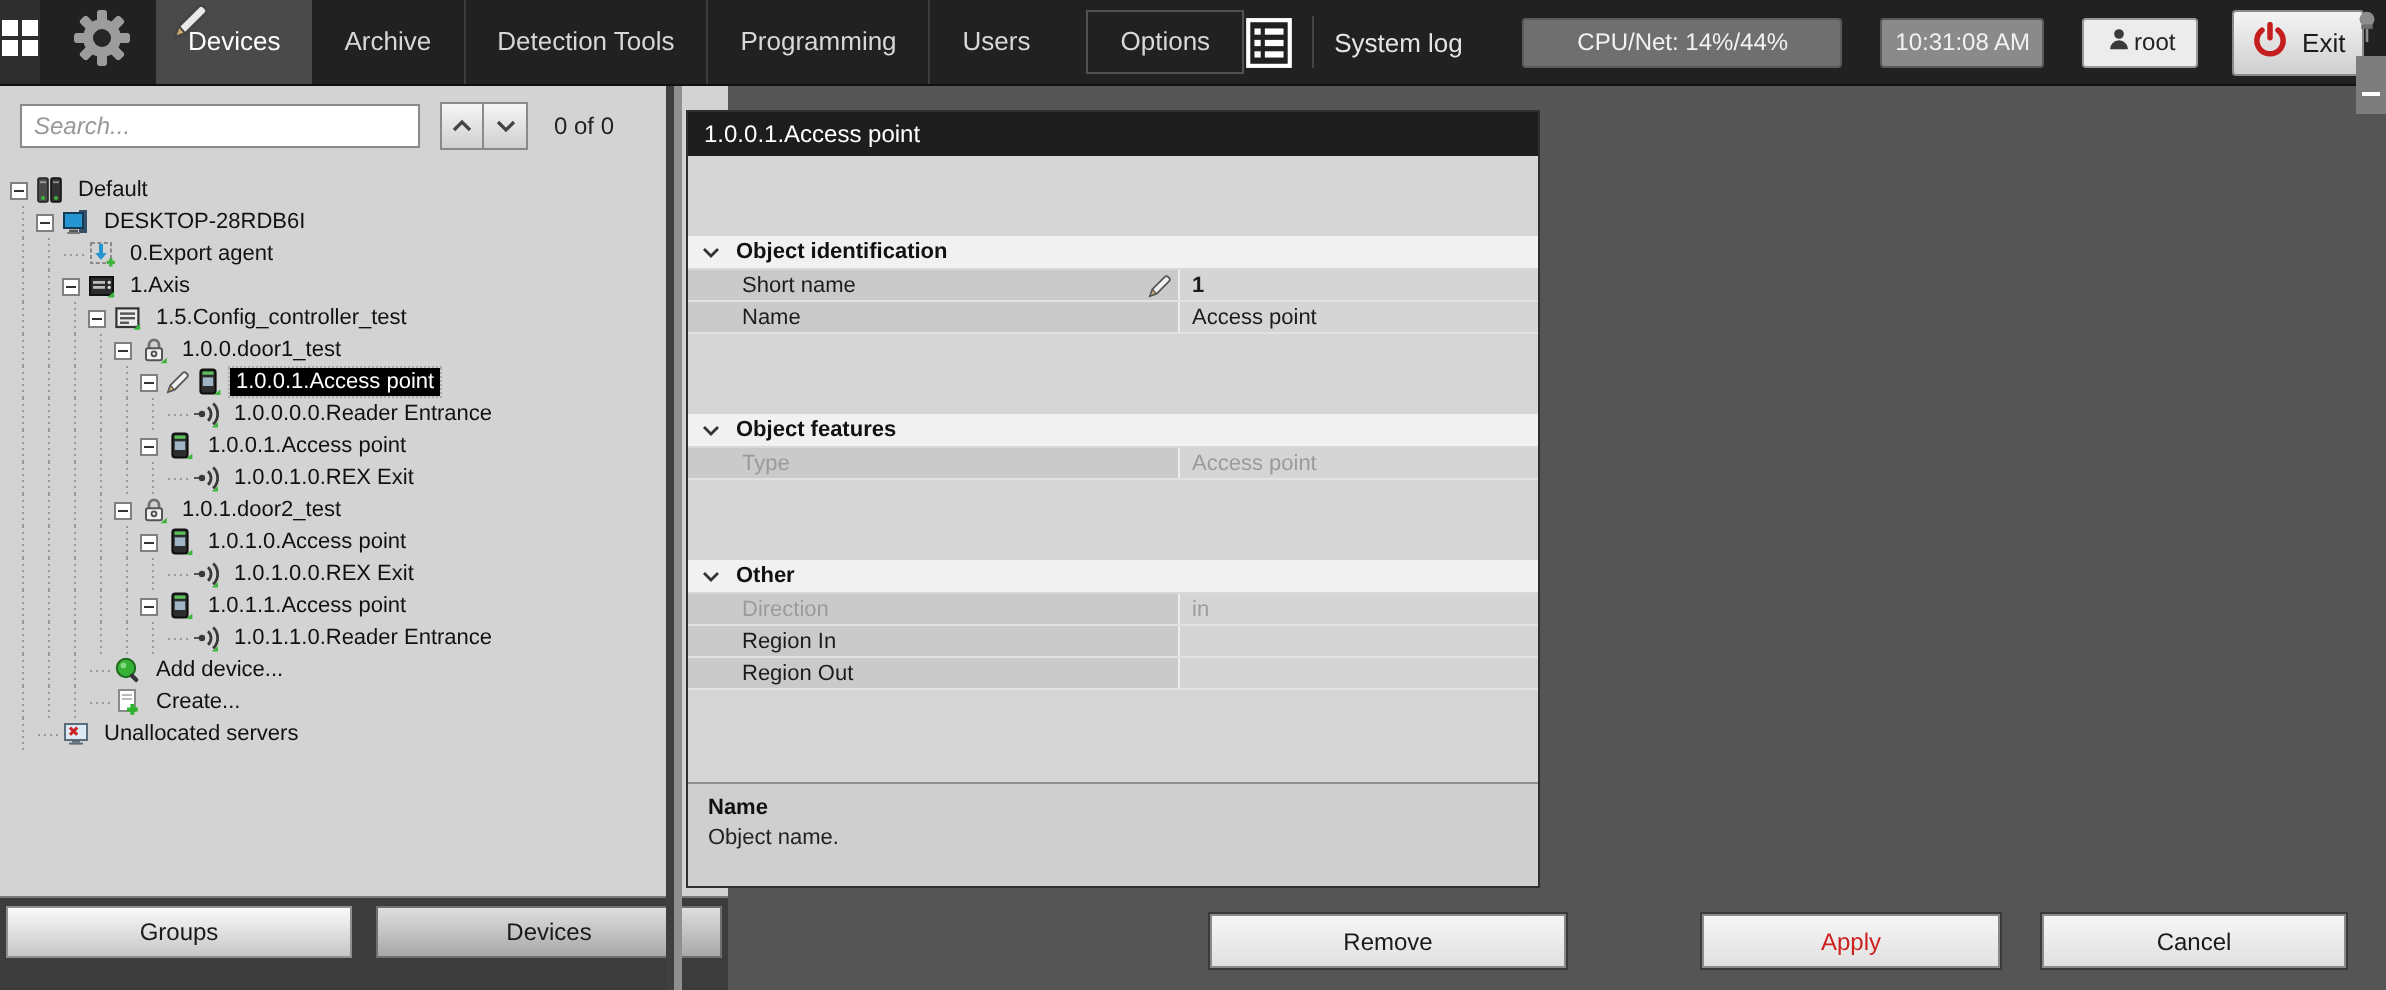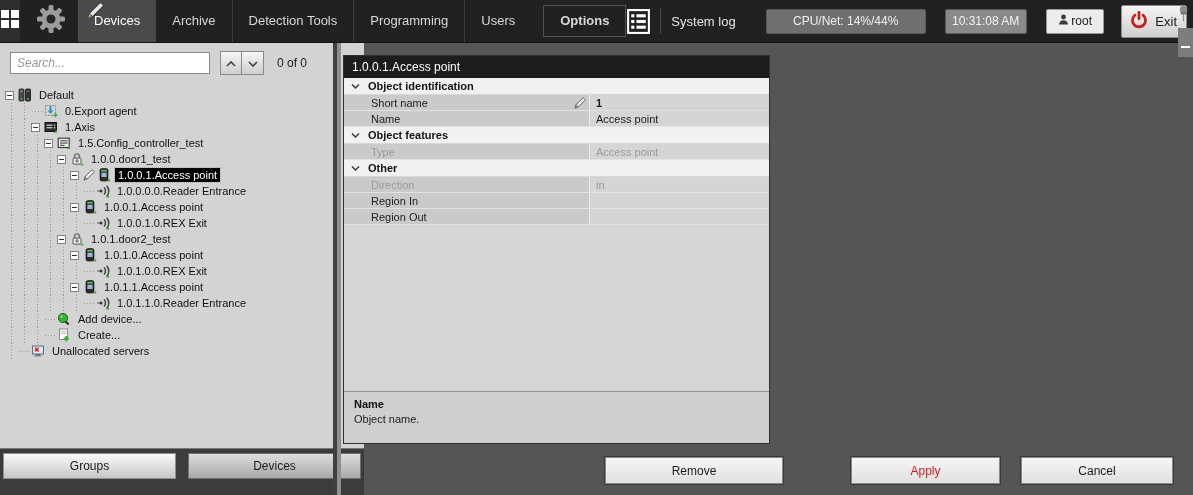--- a/index.html
+++ b/index.html
@@ -10,21 +10,21 @@
   .topbar { position:absolute; left:0; top:0; width:1193px; height:43px; background:#212121;
             display:flex; align-items:stretch; border-bottom:1px solid #101010; }
   .apps-btn { width:40px; height:42px; background:#2e2e2e; display:flex; align-items:center; justify-content:center; cursor:pointer; }
   .gear-wrap { display:flex; align-items:center; margin:0 10px 0 14px; }
   .topbar-pencil { position:absolute; left:86px; top:1px; z-index:5; }
   .tabs { display:flex; align-items:stretch; }
   .tab { padding:0 16px; line-height:42px; color:#d8d8d8; font-size:13px; white-space:nowrap; cursor:pointer; }
   .tab + .tab { border-left:1px solid #3c3c3c; }
   .tab.active { background:#4a4a4a; color:#ffffff; border-left:none; }
   .tab.active + .tab { border-left:none; }
-  .tab:last-child { border:1px solid #525252; margin:5px 0 5px 12px; line-height:30px; align-self:center; height:32px;font-weight:bold; }
+  .tab:last-child { border:1px solid #525252; margin:5px 0 5px 12px; line-height:30px; align-self:center; height:32px; }
   .topbar-right { margin-left:auto; display:flex; align-items:center; padding-right:38px; }
   .syslog-icon { margin-right:9px; display:flex; align-items:center; }
   .vsep { width:1px; height:26px; background:#454545; margin-right:10px; }
   .syslog-label { color:#e4e4e4; font-size:13px; margin-right:30px; white-space:nowrap; }
   .bar-btn { border:1px solid #5a5a5a; border-radius:2px; color:#f2f2f2; font-size:12px;
              display:flex; align-items:center; justify-content:center; cursor:pointer; white-space:nowrap; }
   .cpu-btn  { background:#6f6f6f; width:160px; height:25px; margin-right:19px; }
   .time-btn { background:#8a8a8a; width:82px; height:25px; margin-right:19px; }
   .root-btn { background:#ececec; color:#222; width:58px; height:25px; margin-right:17px; gap:1px; border-color:#9a9a9a; }
   .exit-btn { background:linear-gradient(#f4f4f4,#cfcfcf); color:#1a1a1a; width:66px; height:33px; gap:7px; border-color:#8a8a8a; font-size:13px; }
@@ -63,21 +63,21 @@
   .btab { flex:1; height:26px; background:linear-gradient(#fafafa,#c6c6c6); border:1px solid #8f8f8f;
           font-size:12px; color:#1a1a1a; display:flex; align-items:center; justify-content:center; cursor:pointer; }
   .btab.active { background:linear-gradient(#dedede,#a8a8a8); border-color:#6f6f6f; }
 
   
   .prop-panel { position:absolute; left:343px; top:55px; width:427px; height:389px;
                 background:#d6d6d6; border:1px solid #2f2f2f; }
   .pp-header { height:22px; background:#1d1d1d; color:#fff; display:flex; align-items:center;
                padding-left:8px; font-size:12px; }
   .pg-section { height:17px; background:#f1f1f1; display:flex; align-items:center;
-                border-bottom:1px solid #d8d8d8; cursor:pointer; }
+                border-bottom:1px solid #d8d8d8; cursor:pointer;margin-top:40px; }
   .pg-chevron { margin:0 8px 0 7px; display:flex; align-items:center; }
   .pg-sec-label { font-weight:bold; font-size:11px; color:#111; }
   .pg-row { display:flex; height:16px; border-bottom:1px solid #e2e2e2; font-size:11px; }
   .pg-label { width:245px; background:#cacaca; padding-left:27px; display:flex; align-items:center;
               position:relative; color:#1c1c1c; flex:none; }
   .pg-value { flex:1; background:#d5d5d5; padding-left:6px; display:flex; align-items:center;
               border-left:1px solid #ececec; color:#1c1c1c; }
   .pg-row .disabled { color:#9b9b9b; }
   .pg-value.bold { font-weight:bold; }
   .cell-pencil { position:absolute; right:3px; top:2px; }
@@ -213,20 +213,33 @@
             <rect x="2" y="2.6" width="3" height="1" fill="#999"></rect>
             <rect x="8.5" y="2.6" width="3" height="1" fill="#888"></rect>
             <circle cx="3.5" cy="11" r="1" fill="#3db53d"></circle>
             <circle cx="10" cy="11" r="1" fill="#3db53d"></circle>
           </svg>
         </span>
         <span class="tree-label">Default</span>
       </div>
       <div class="tree-row">
         <span class="guide"></span>
+        <span class="ebox"></span>
+        <span class="ticon">
+          <svg width="14" height="14" viewBox="0 0 14 14">
+            <rect x="8.5" y="1" width="4" height="11.5" fill="#35506b"></rect>
+            <rect x="1" y="2.5" width="9.5" height="7.5" fill="#2596d1" stroke="#123a52"></rect>
+            <rect x="3.6" y="10.8" width="4.4" height="1.2" fill="#555"></rect>
+            <rect x="2.6" y="12" width="6.4" height="1" fill="#777"></rect>
+          </svg>
+        </span>
+        <span class="tree-label">DESKTOP-28RDB6I</span>
+      </div>
+      <div class="tree-row">
+        <span class="guide"></span>
         <span class="guide"></span>
         <span class="hguide"></span>
         <span class="ticon">
           <svg width="14" height="14" viewBox="0 0 14 14">
             <rect x="1.5" y="1.5" width="10" height="10" fill="none" stroke="#8a8a8a" stroke-dasharray="2 1.2"></rect>
             <path d="M6.5 2 v5" stroke="#2596d1" stroke-width="2"></path>
             <path d="M3.6 6.5 L6.5 10 L9.4 6.5 z" fill="#2596d1"></path>
             <path d="M9.4 11.2 h4 M11.4 9.2 v4" stroke="#3db53d" stroke-width="1.7"></path>
           </svg>
         </span>

